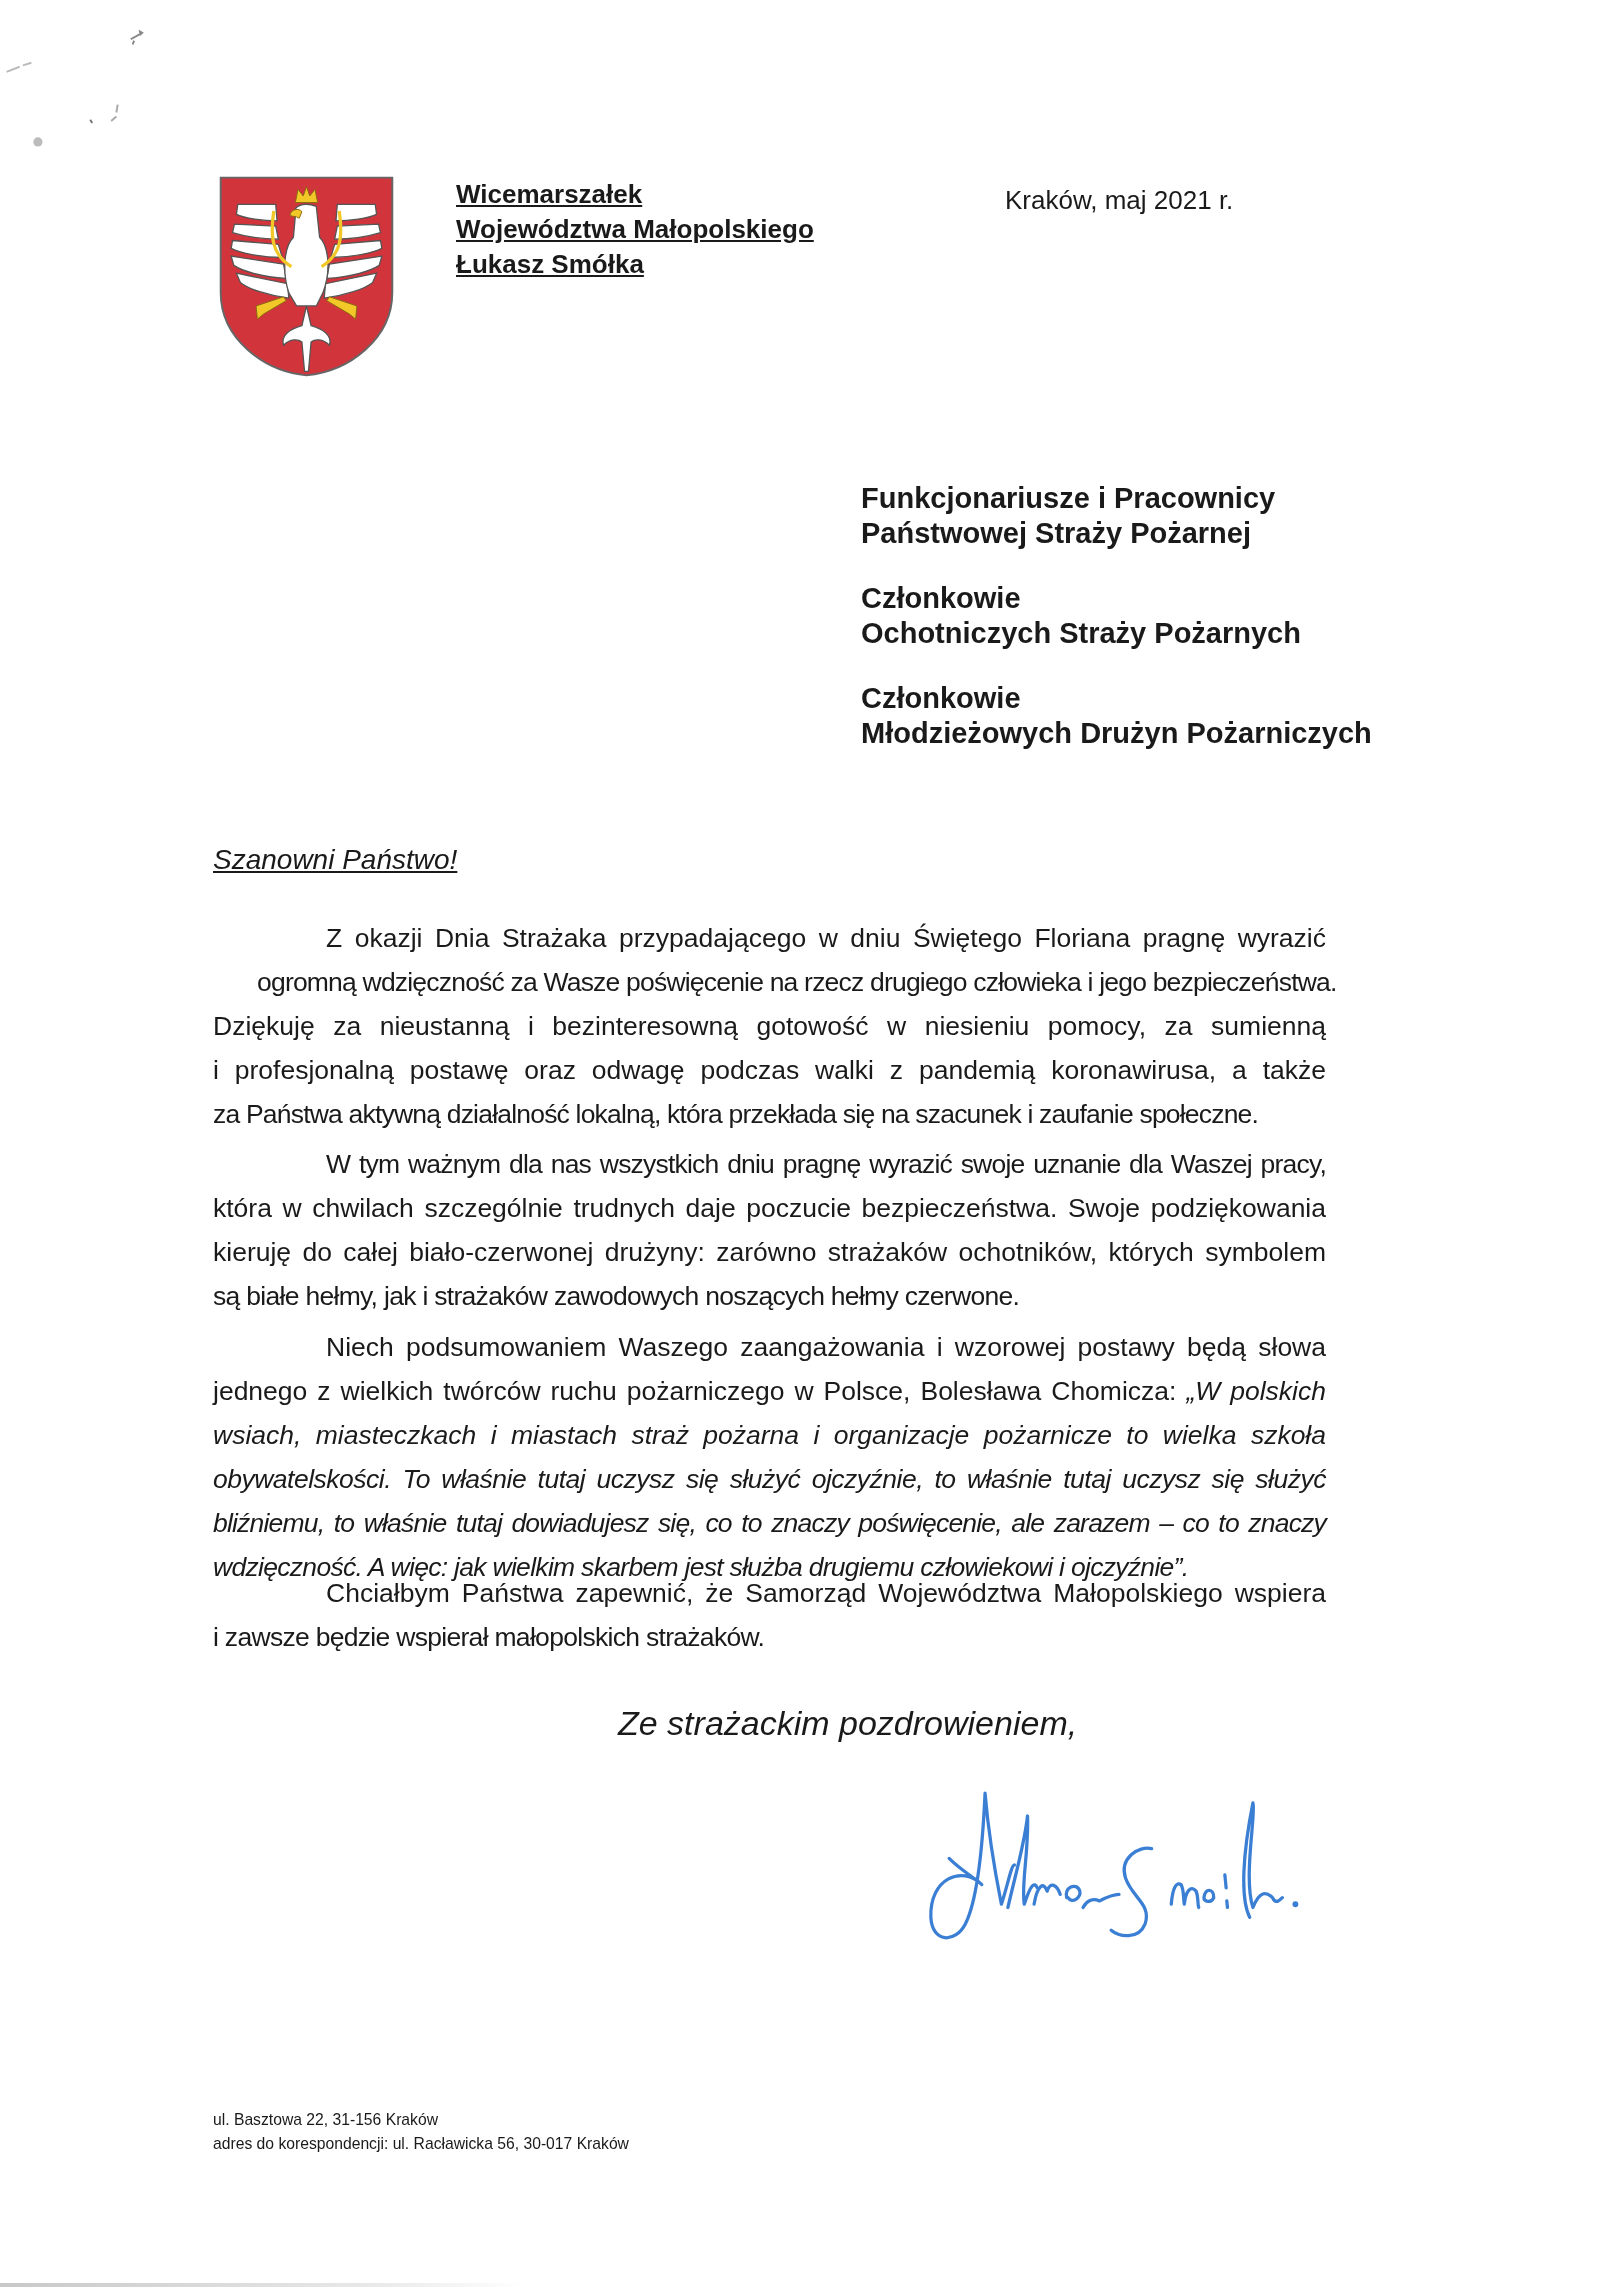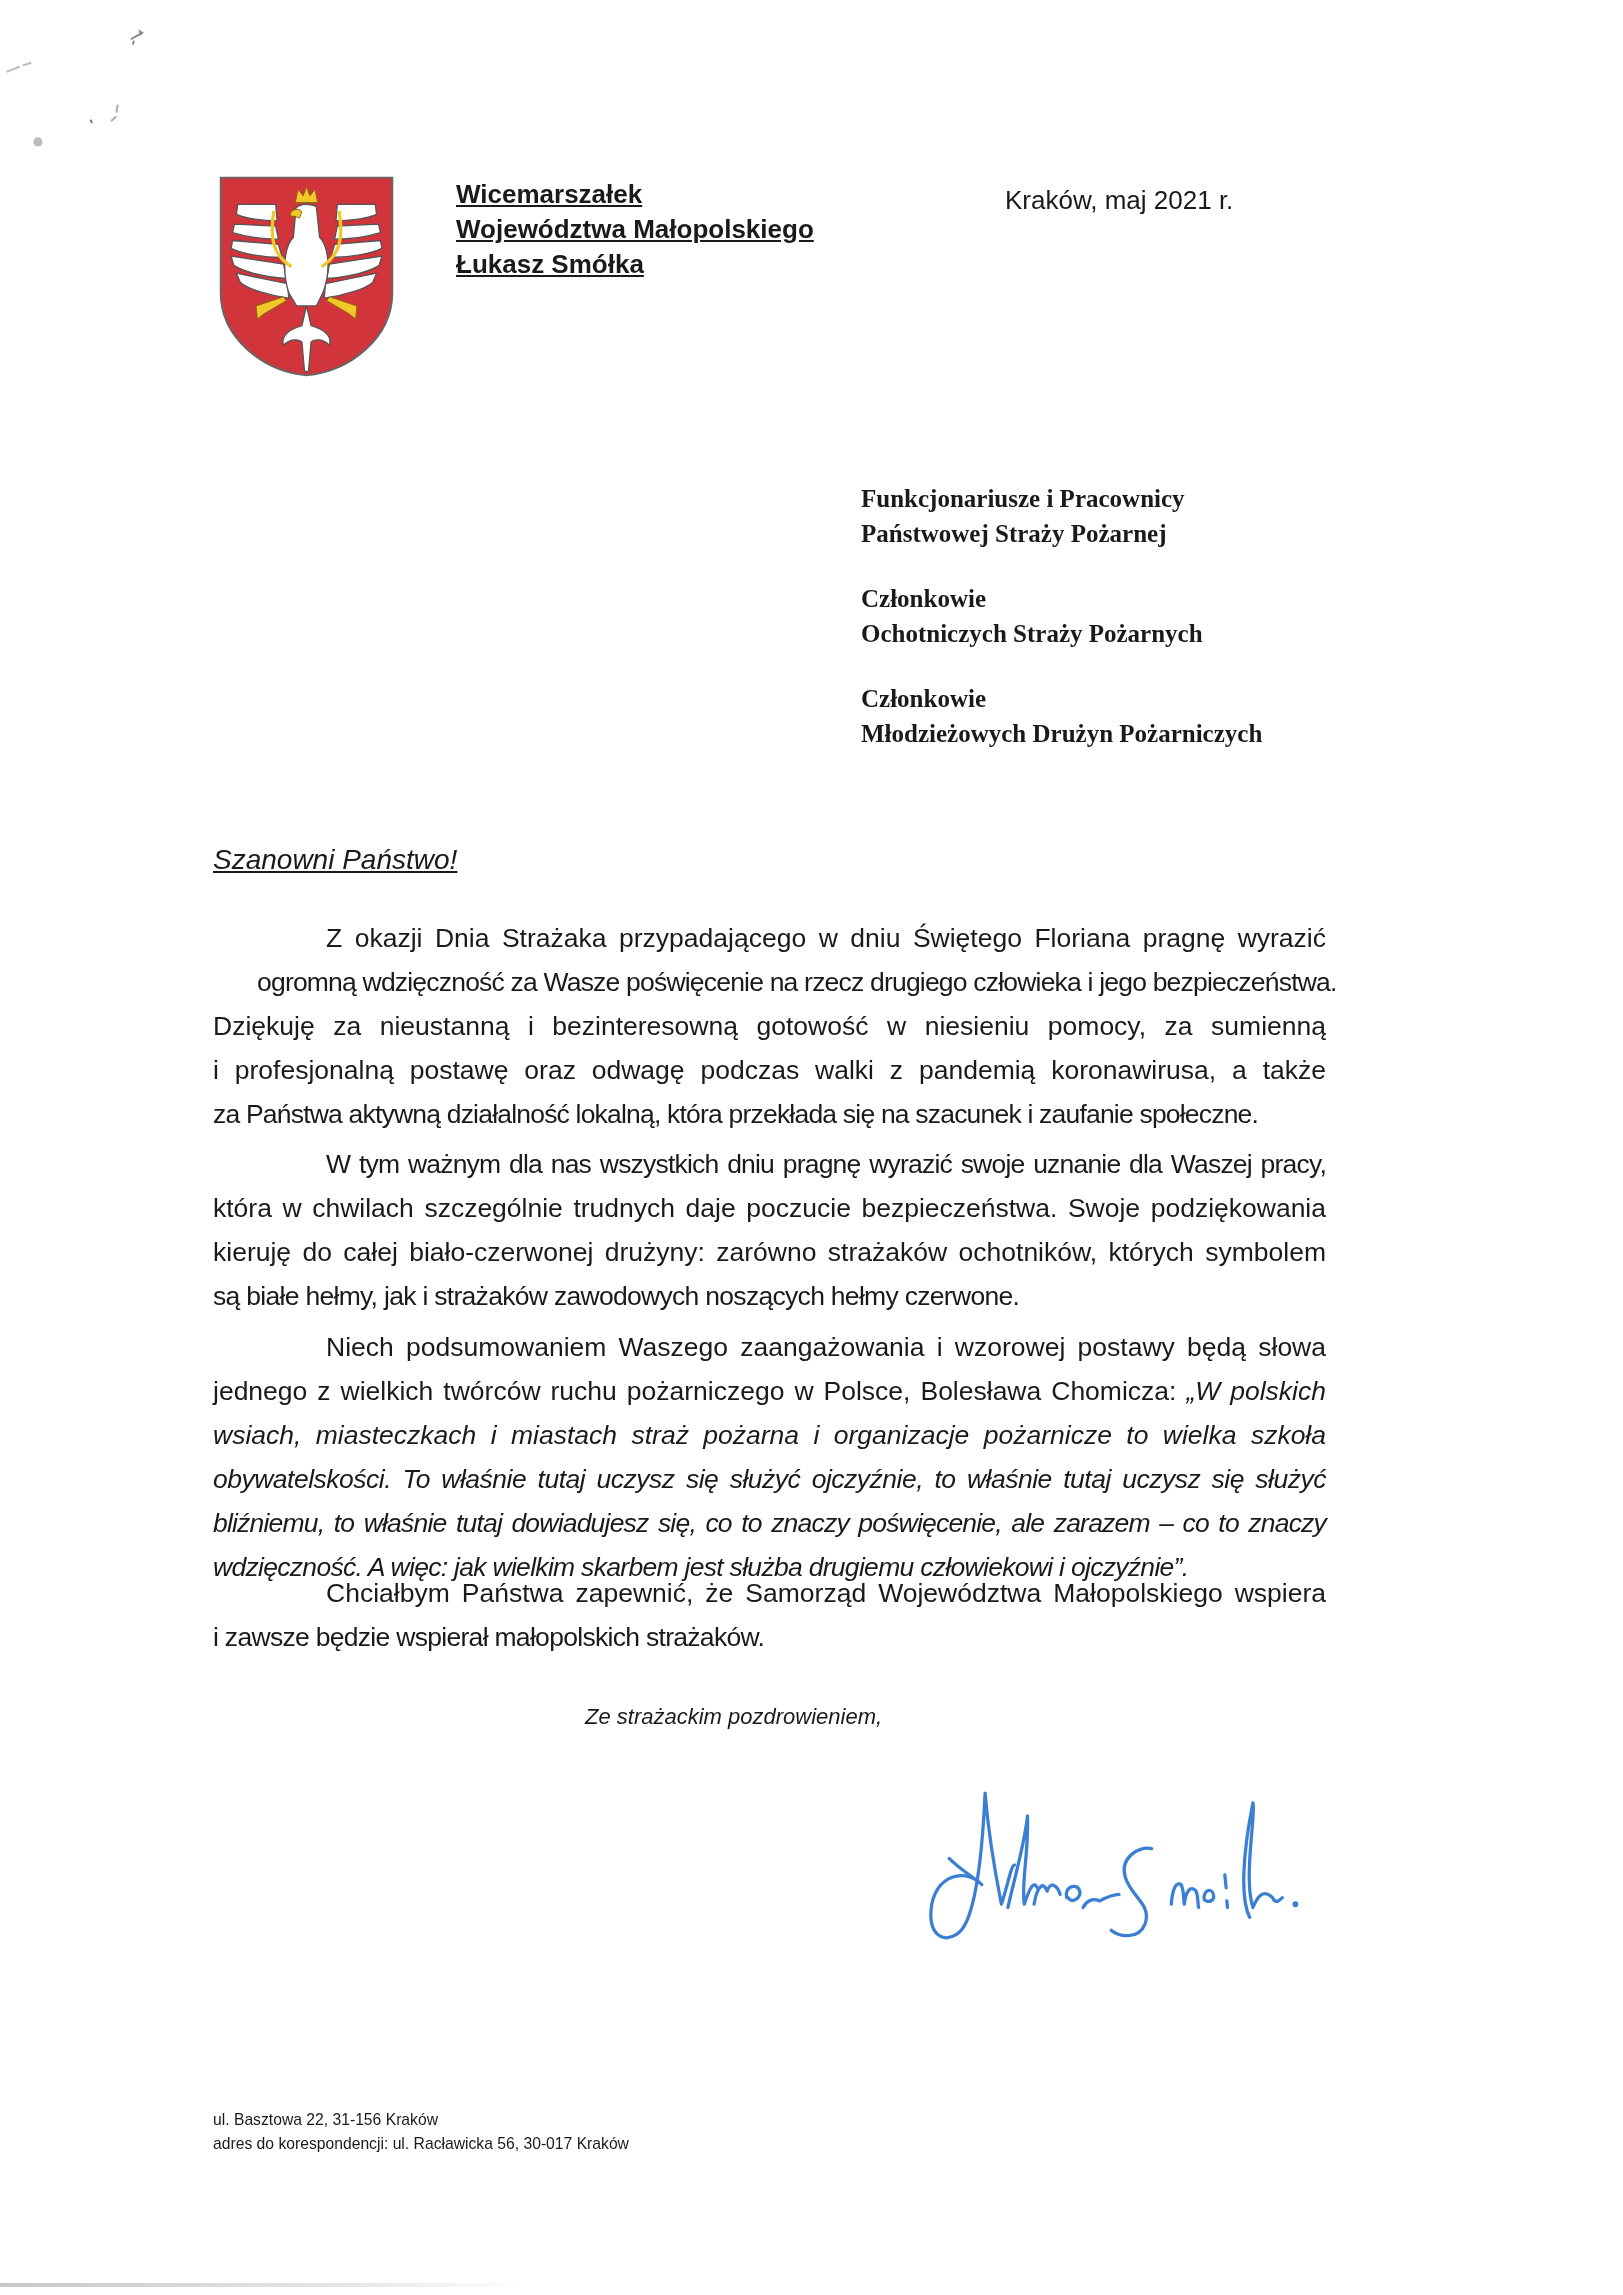--- a/index.html
+++ b/index.html
@@ -3,30 +3,30 @@
 <meta charset="utf-8">
 <style>
   html, body { margin: 0; padding: 0; background: #ffffff; }
   body { width: 1623px; height: 2295px; position: relative; overflow: hidden;
          font-family: "Liberation Sans", sans-serif; color: #1a1a1a; }
   .abs { position: absolute; }
   .crest { left: 218px; top: 175px; width: 177px; height: 203px; }
   .sender { left: 456px; top: 177px; font-weight: bold; font-size: 26px; line-height: 35px; }
   .sender div { white-space: nowrap; text-decoration: underline; }
   .date { left: 1005px; top: 185px; font-size: 26px; white-space: nowrap; }
-  .recipients { left: 861px; top: 481px; font-weight: bold; font-size: 25px; line-height: 35px; font-family: Liberation Serif, serif; }
+  .recipients { left: 861px; top: 481px; font-weight: bold; font-size: 29px; line-height: 35px; }
   .recipients .group { margin-bottom: 30px; }
   .recipients div.line { white-space: nowrap; }
   .salutation { left: 213px; top: 844px; font-style: italic; font-size: 28px; white-space: nowrap; text-decoration: underline; }
   .para { left: 213px; width: 1113px; font-size: 26.5px; line-height: 44px; }
   .para .ln { display: block; text-align: justify; text-align-last: justify; white-space: nowrap; height: 44px; }
   .para .ln.last { text-align-last: left; }
   .para .ln.first { padding-left: 113px; }
   .it { font-style: italic; }
-  .closing { left: 585px; top: 1704px; font-style: italic; font-size: 22px; white-space: nowrap; }
+  .closing { left: 618px; top: 1704px; font-style: italic; font-size: 34px; white-space: nowrap; }
   .signature { left: 903px; top: 1767px; width: 432px; height: 196px; }
   .footer { left: 213px; top: 2108px; font-size: 15.7px; line-height: 23.6px; white-space: nowrap; }
   .scan-mark { left: 0; top: 0; width: 170px; height: 157px; }
   .scan-edge { left: 0; top: 2283px; width: 524px; height: 3.9px; }
 </style>
 </head>
 <body>
 
 <svg class="abs scan-mark" viewBox="0 0 260 240">
   <path d="M10 110 L30 102 M35 100 L48 96" stroke="#bbb" stroke-width="3" fill="none"></path>

